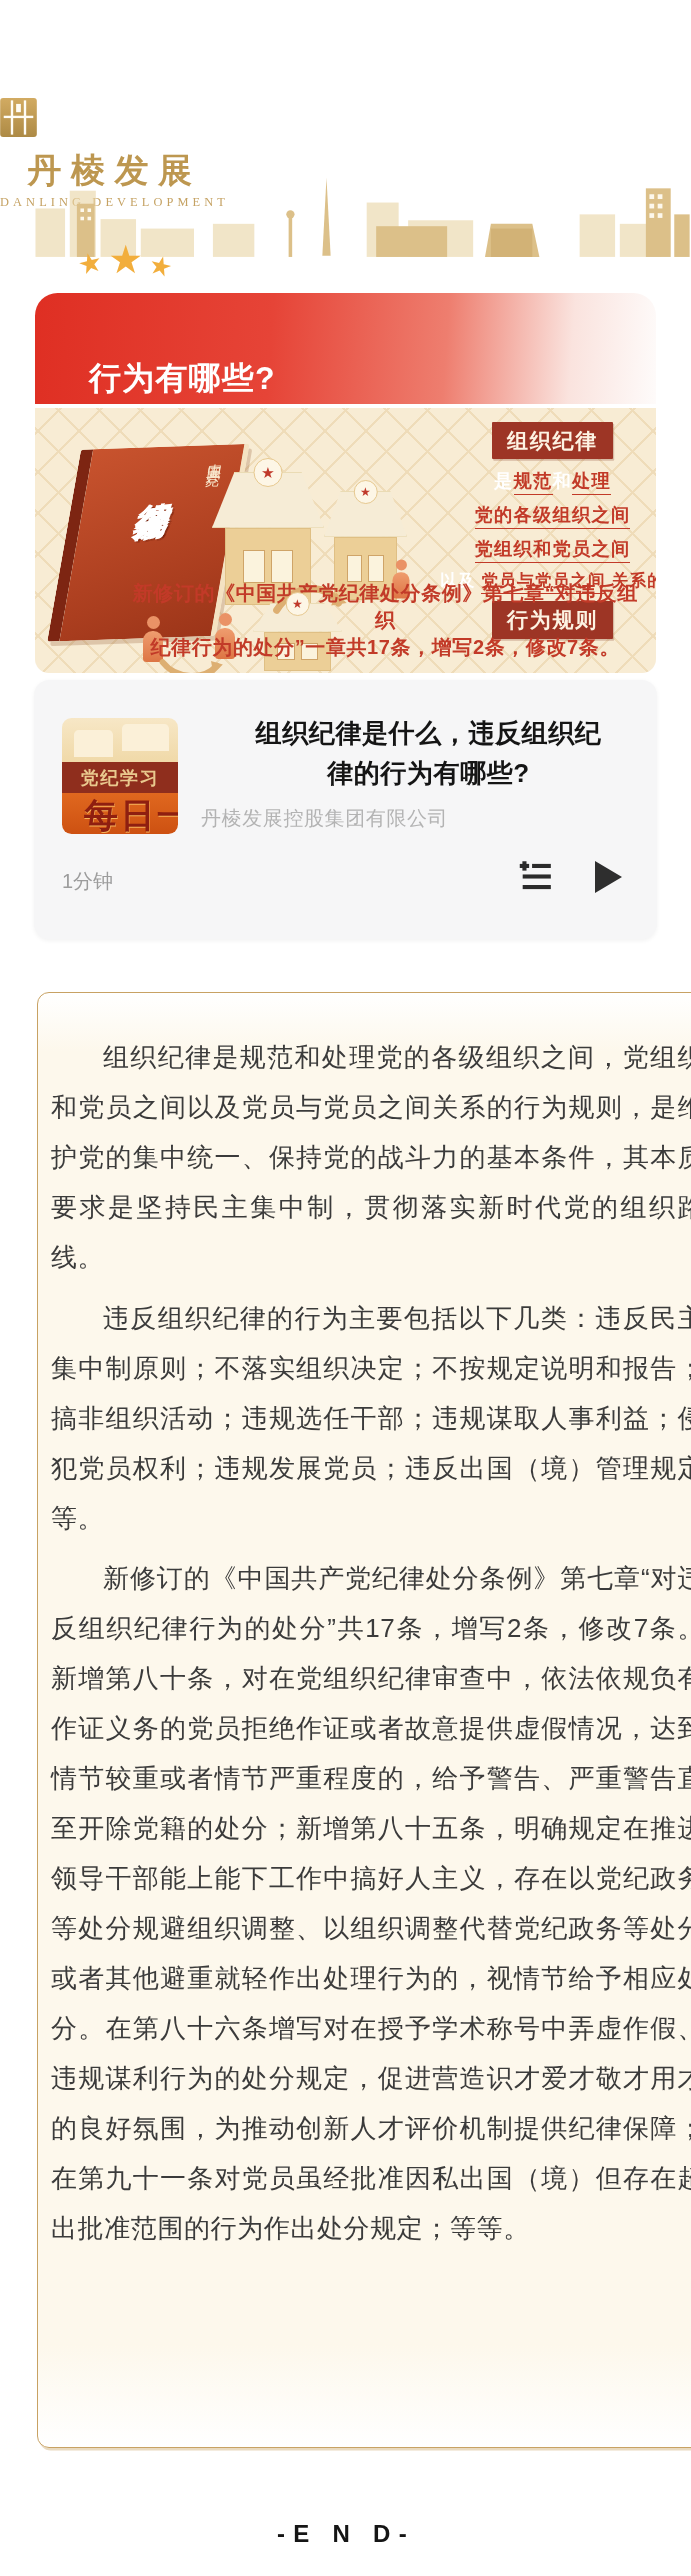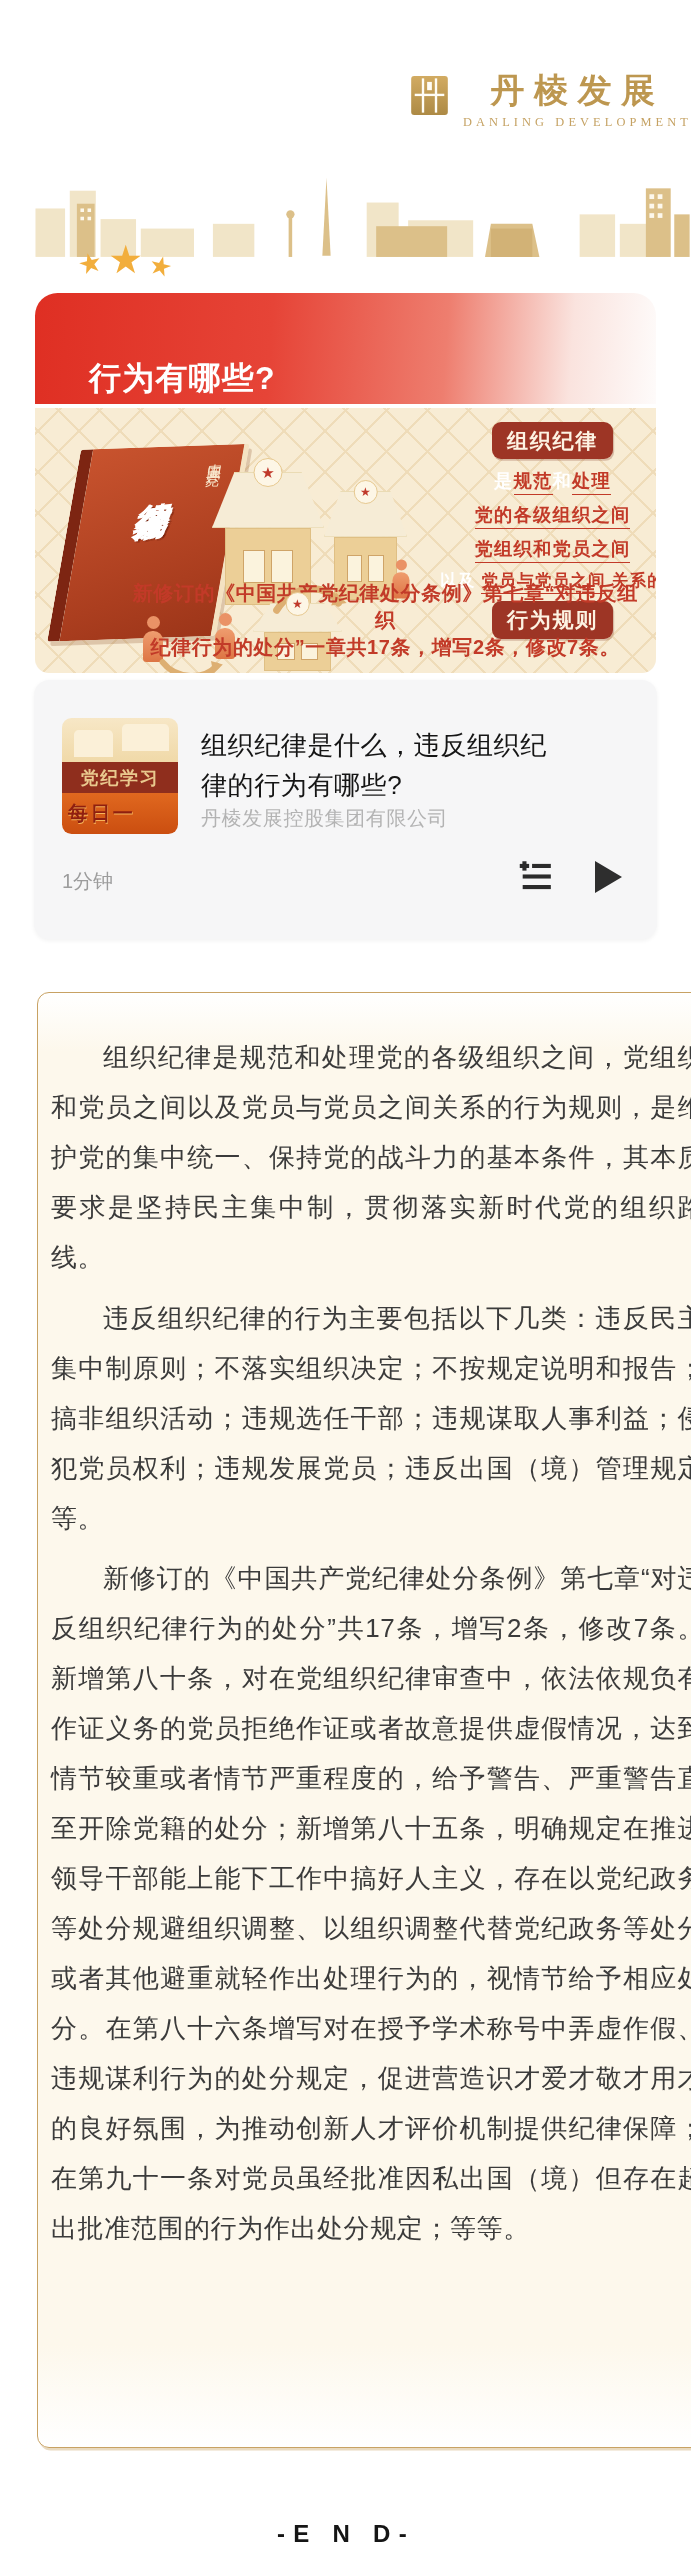--- a/index.html
+++ b/index.html
@@ -1,20 +1,20 @@
 <!DOCTYPE html>
 <html style="font-size:9.5px"><head>
 <meta charset="utf-8">
 <style>
   html,body{margin:0;padding:0;background:#ffffff;}
   #page{position:relative;width:692px;height:2576px;background:#ffffff;overflow:hidden;
         font-family:"Liberation Sans","DejaVu Sans",sans-serif;}
 
   
-  .logo-wrap{position:absolute;top:72px;left:0;width:100%;display:flex;justify-content:flex-end;align-items:flex-start;gap:15.4px;}
+  .logo-wrap{position:absolute;top:94px;left:0;width:100%;display:flex;justify-content:center;align-items:flex-start;gap:15.4px;flex-direction:column;}
   .logo-mark{width:37px;height:39px;flex:0 0 auto;margin-top:3.5px;}
   .logo-texts{display:flex;flex-direction:column;align-items:center;}
   .logo-cn{font-family:"Liberation Serif","DejaVu Serif",serif;font-size:34px;font-weight:bold;
            color:#bd9750;letter-spacing:9.5px;line-height:38px;white-space:nowrap;}
   .logo-en{font-family:"Liberation Serif","DejaVu Serif",serif;font-size:12.4px;color:#c5a263;
            letter-spacing:4.1px;margin-top:4.7px;white-space:nowrap;}
 
   
   .skyline{position:absolute;top:167px;left:0;width:692px;height:90px;}
 
@@ -59,21 +59,21 @@
   .house .win{width:26%;height:44%;background:#fbf3dd;border:1.8px solid #cfa468;box-sizing:border-box;}
 
   .person{position:absolute;display:flex;flex-direction:column;align-items:center;}
   .person .head{width:13px;height:13px;border-radius:50%;background:#ea9266;}
   .person .body{width:20px;height:31px;margin-top:1.8px;border-radius:9.5px 9.5px 3.5px 3.5px;
                 background:linear-gradient(180deg,#ef9d6f,#dd7544);}
 
   .ig-col{position:absolute;left:414px;top:14px;width:207px;display:flex;flex-direction:column;
           align-items:center;text-align:center;gap:9px;}
   .ig-badge{display:inline-block;background:#9d3525;color:#fdf3e3;font-size:21px;font-weight:bold;
-            letter-spacing:1.8px;padding:4.7px 15.4px;border-radius:9px;box-shadow:1.2px 1.8px 0 rgba(120,40,20,.25);}
+            letter-spacing:1.8px;padding:4.7px 15.4px;border-radius:1px;box-shadow:1.2px 1.8px 0 rgba(120,40,20,.25);}
   .ig-line{font-size:18.3px;font-weight:bold;color:#ffffff;letter-spacing:1.2px;white-space:nowrap;}
   .red-u{color:#c23a28;border-bottom:1.8px solid #c23a28;padding-bottom:3px;}
   .red-t{color:#c23a28;}
   .white-t{color:#ffffff;}
   .ig-note{position:absolute;left:89px;right:9.5px;bottom:12px;color:#c23a28;font-size:20px;
            line-height:27px;text-align:center;letter-spacing:0.6px;font-weight:bold;}
 
   .arrow-svg{position:absolute;}
 
   
@@ -81,24 +81,24 @@
          background:#f6f6f7;box-shadow:0 1.2px 4.7px rgba(0,0,0,.05);}
   .thumb{position:absolute;left:28px;top:38px;width:116px;height:116px;border-radius:9.5px;overflow:hidden;
          display:flex;flex-direction:column;}
   .thumb .t-top{flex:0 0 38%;background:linear-gradient(180deg,#f7e7c6,#f0d9a8);position:relative;}
   .thumb .tab{position:absolute;background:#fbf0d8;border-radius:4.7px 4.7px 0 0;height:60%;}
   .thumb .tab.a{left:10%;width:34%;top:28%;}
   .thumb .tab.b{left:52%;width:40%;top:14%;}
   .thumb .t-mid{flex:0 0 27%;background:#8f2e1d;display:flex;align-items:center;justify-content:center;
         color:#e9c98e;font-size:18px;font-weight:bold;letter-spacing:1.8px;white-space:nowrap;}
   .thumb .t-bot{flex:1;background:linear-gradient(180deg,#e0681f,#cb4e10);display:flex;align-items:center;
-        justify-content:flex-start;padding-left:6px;color:#8f1f10;font-size:20px;font-weight:bold;
+        justify-content:flex-start;padding-left:22px;color:#8f1f10;font-size:34px;font-weight:bold;
         letter-spacing:2.4px;text-shadow:0.6px 0.6px 0 #f6b45a;white-space:nowrap;}
-  .mc-title{position:absolute;left:167px;top:45px;width:455px;color:#151515;font-size:26px;
-            font-weight:normal;line-height:40px;letter-spacing:0.6px;}
+  .mc-title{position:absolute;left:167px;top:33px;width:455px;color:#151515;font-size:26px;
+            font-weight:bold;line-height:40px;letter-spacing:0.6px;text-align:center;}
   .mc-source{position:absolute;left:167px;top:125px;color:#b3b3b3;font-size:20px;letter-spacing:0.6px;text-align:right;}
   .mc-duration{position:absolute;left:28px;top:188px;color:#9c9c9c;font-size:20px;}
   .mc-queue{position:absolute;left:484px;top:181px;width:34px;height:31px;cursor:pointer;}
   .mc-play{position:absolute;left:561px;top:181px;width:0;height:0;cursor:pointer;
            border-left:27px solid #2e2e2e;border-top:16px solid transparent;border-bottom:16px solid transparent;}
 
   
   .abox{position:absolute;top:992px;left:37px;width:684px;height:1456px;box-sizing:border-box;
         border:1.8px solid #c8a263;border-radius:12px;
         background:linear-gradient(180deg,#ffffff 0%,#fdf8ec 4%,#fdf8ec 93%,#ffffff 100%);

